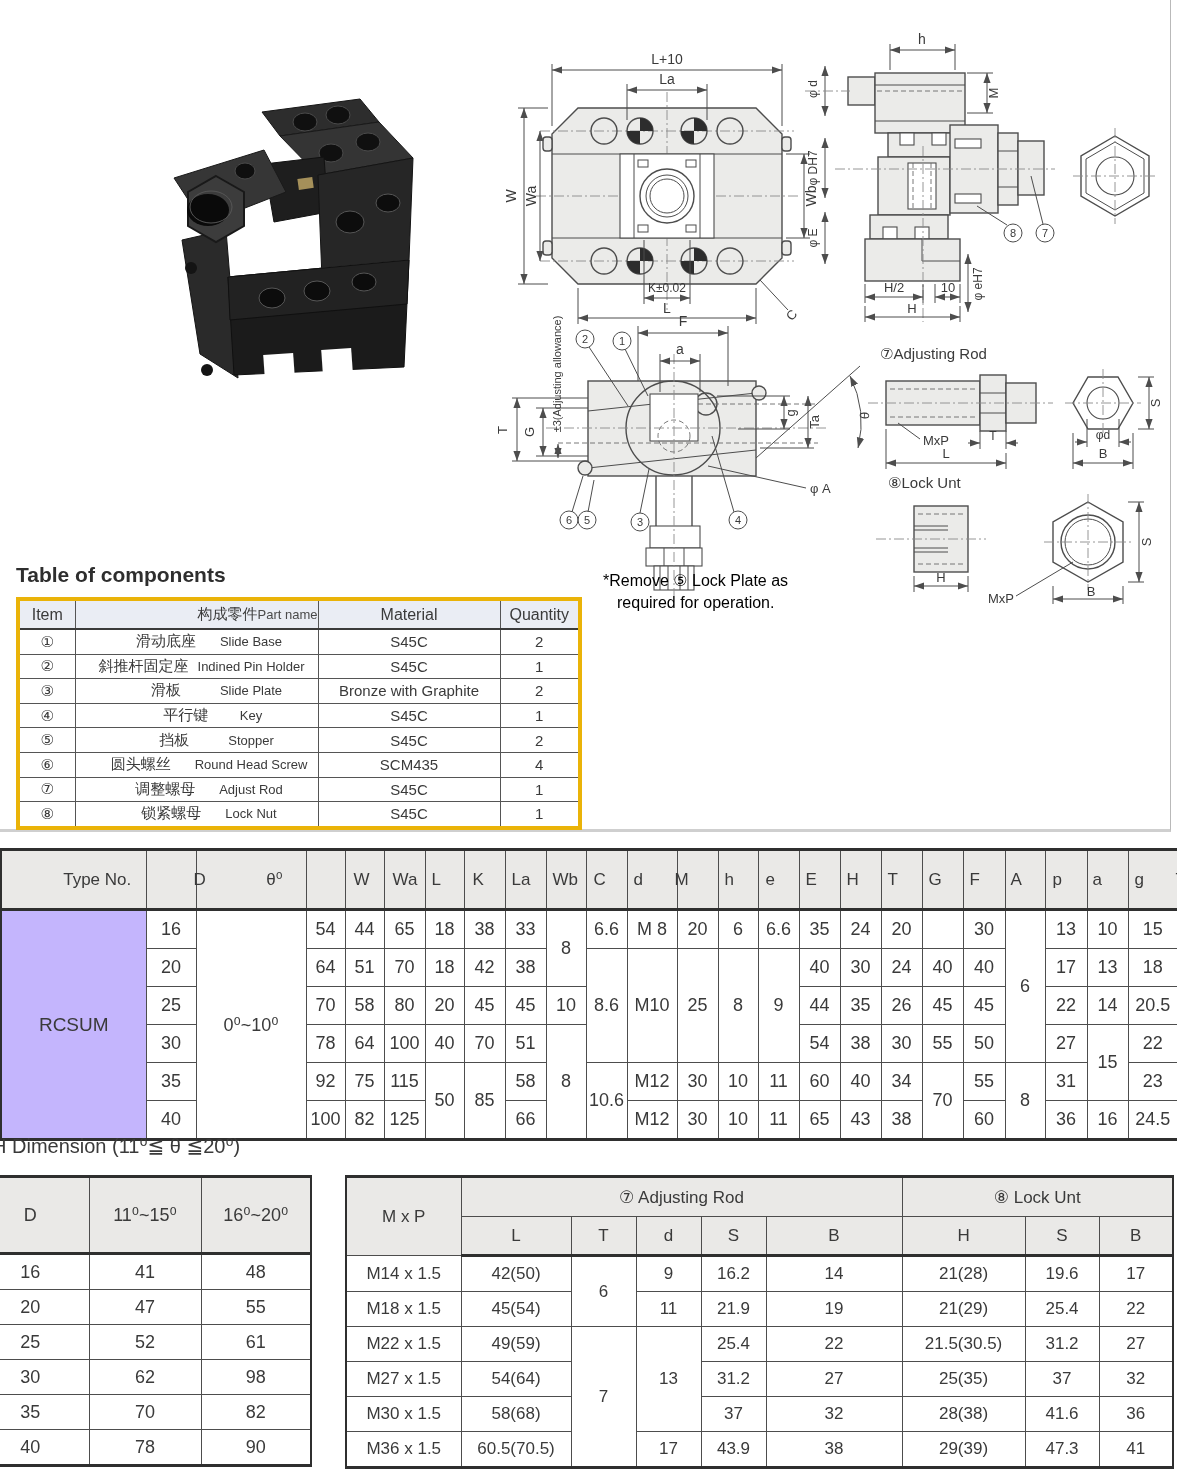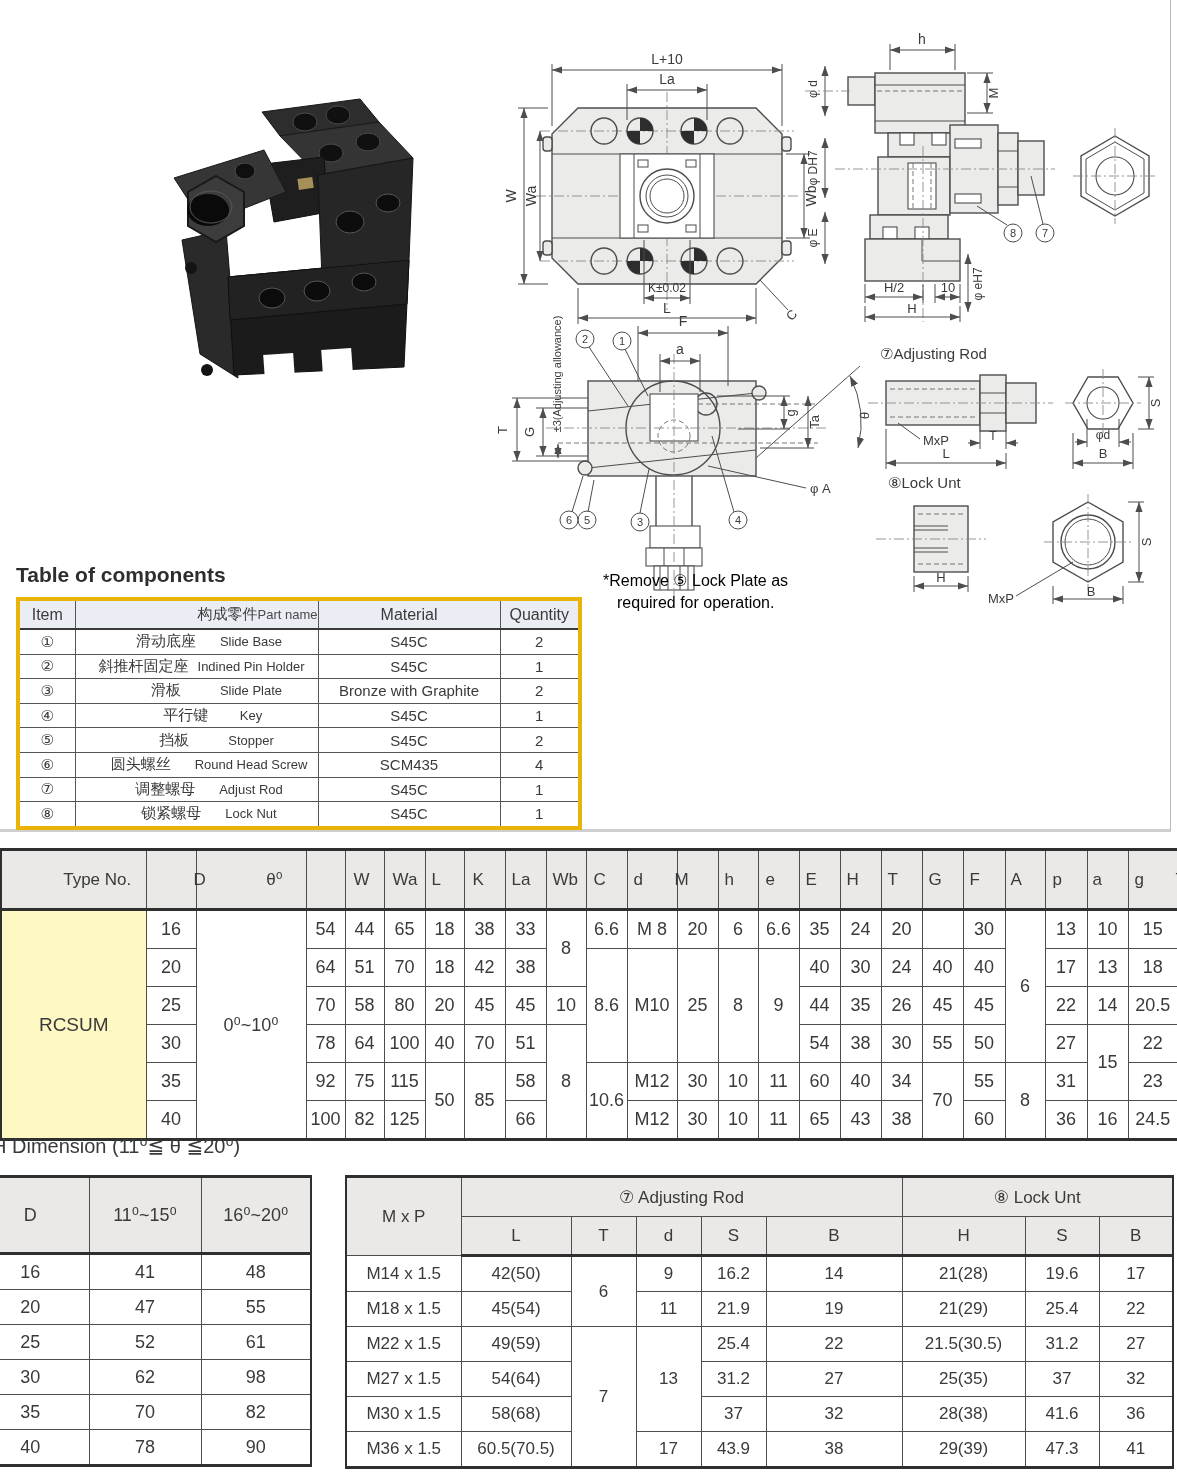--- a/index.html
+++ b/index.html
@@ -17,21 +17,21 @@
   
   table{border-collapse:collapse;table-layout:fixed;}
   .dimtable{border:2px solid #2f2f2f;border-top:3px solid #2f2f2f;border-bottom:3px solid #2f2f2f;}
   .dimtable th,.dimtable td{border:1px solid #4d4d4d;text-align:center;padding:0;font-weight:normal;vertical-align:middle;}
   .dimtable thead th{background:#eae9e7;}
   .dimtable thead tr:last-child th{border-bottom:3px solid #2f2f2f;}
   
   #main-table{width:1177px;}
   #main-table thead th{height:57px;font-size:17px;padding-left:47px;}
   #main-table tbody td{height:37px;font-size:18px;}
-  #main-table td.type-cell{background:#fef9c3;font-size:19px;}
+  #main-table td.type-cell{background:#c4b5fd;font-size:19px;}
   
   #comp-table{width:562px;border:4px solid #eab308;}
   #comp-table th,#comp-table td{border:1px solid #555;padding:0;font-weight:normal;text-align:center;}
   #comp-table thead th{background:#eaedf4;height:27px;border-bottom:2px solid #3a3a3a;}
   #comp-table tbody td{height:23.6px;font-size:15px;}
   #comp-table .part{text-align:center;padding-left:1px;}
   #comp-table .part .cn{display:inline-block;min-width:108px;font-size:15px;}
   #comp-table .part .en{font-size:13px;}
   #comp-table th.part-h{text-align:right;padding-left:9px;}
   #comp-table th.part-h .cn{display:inline-block;min-width:108px;font-size:15px;}

